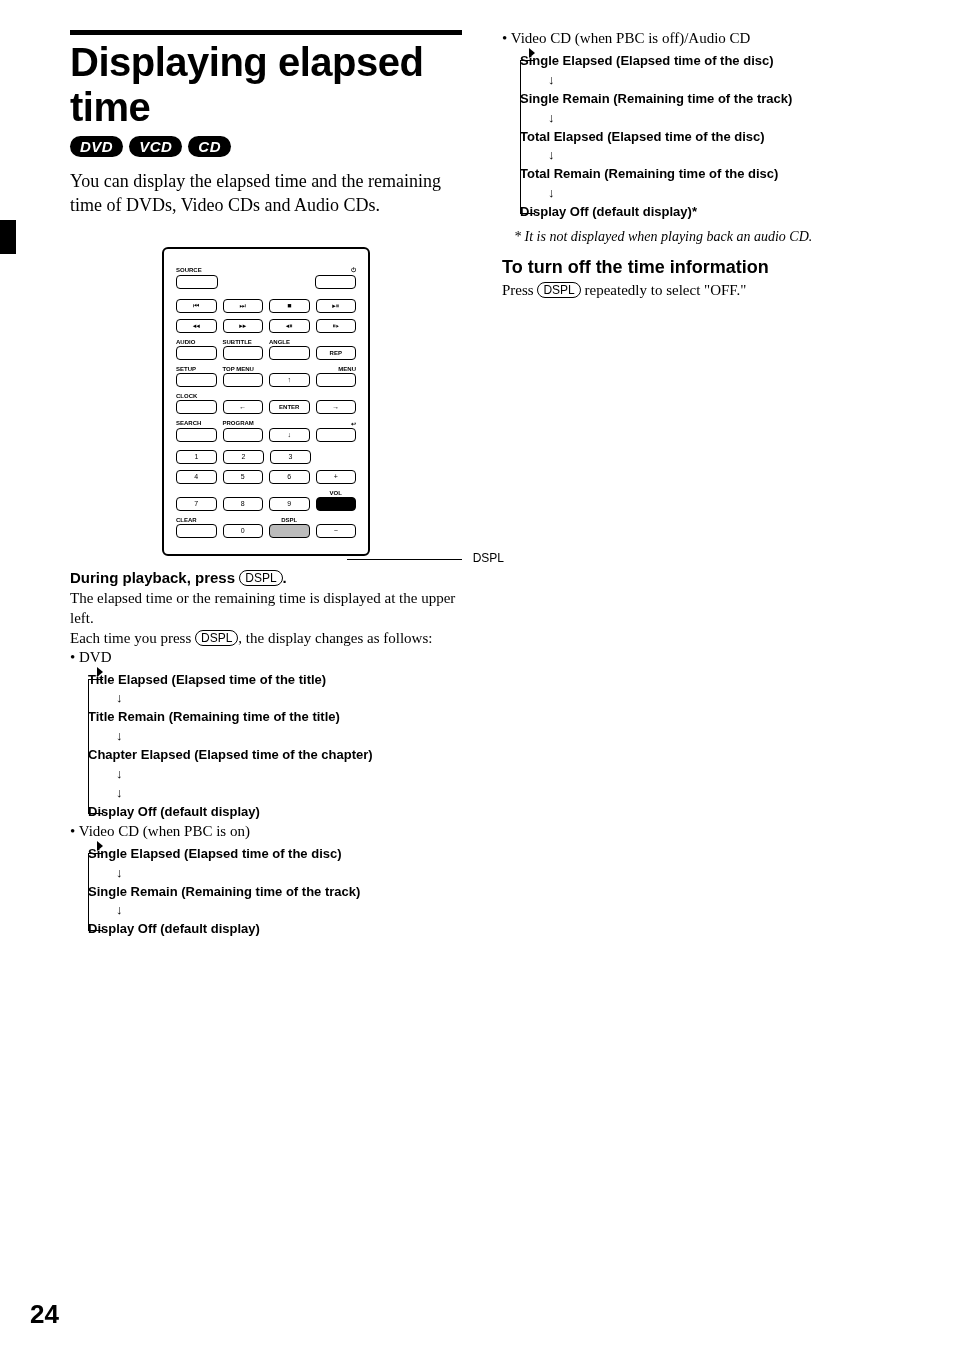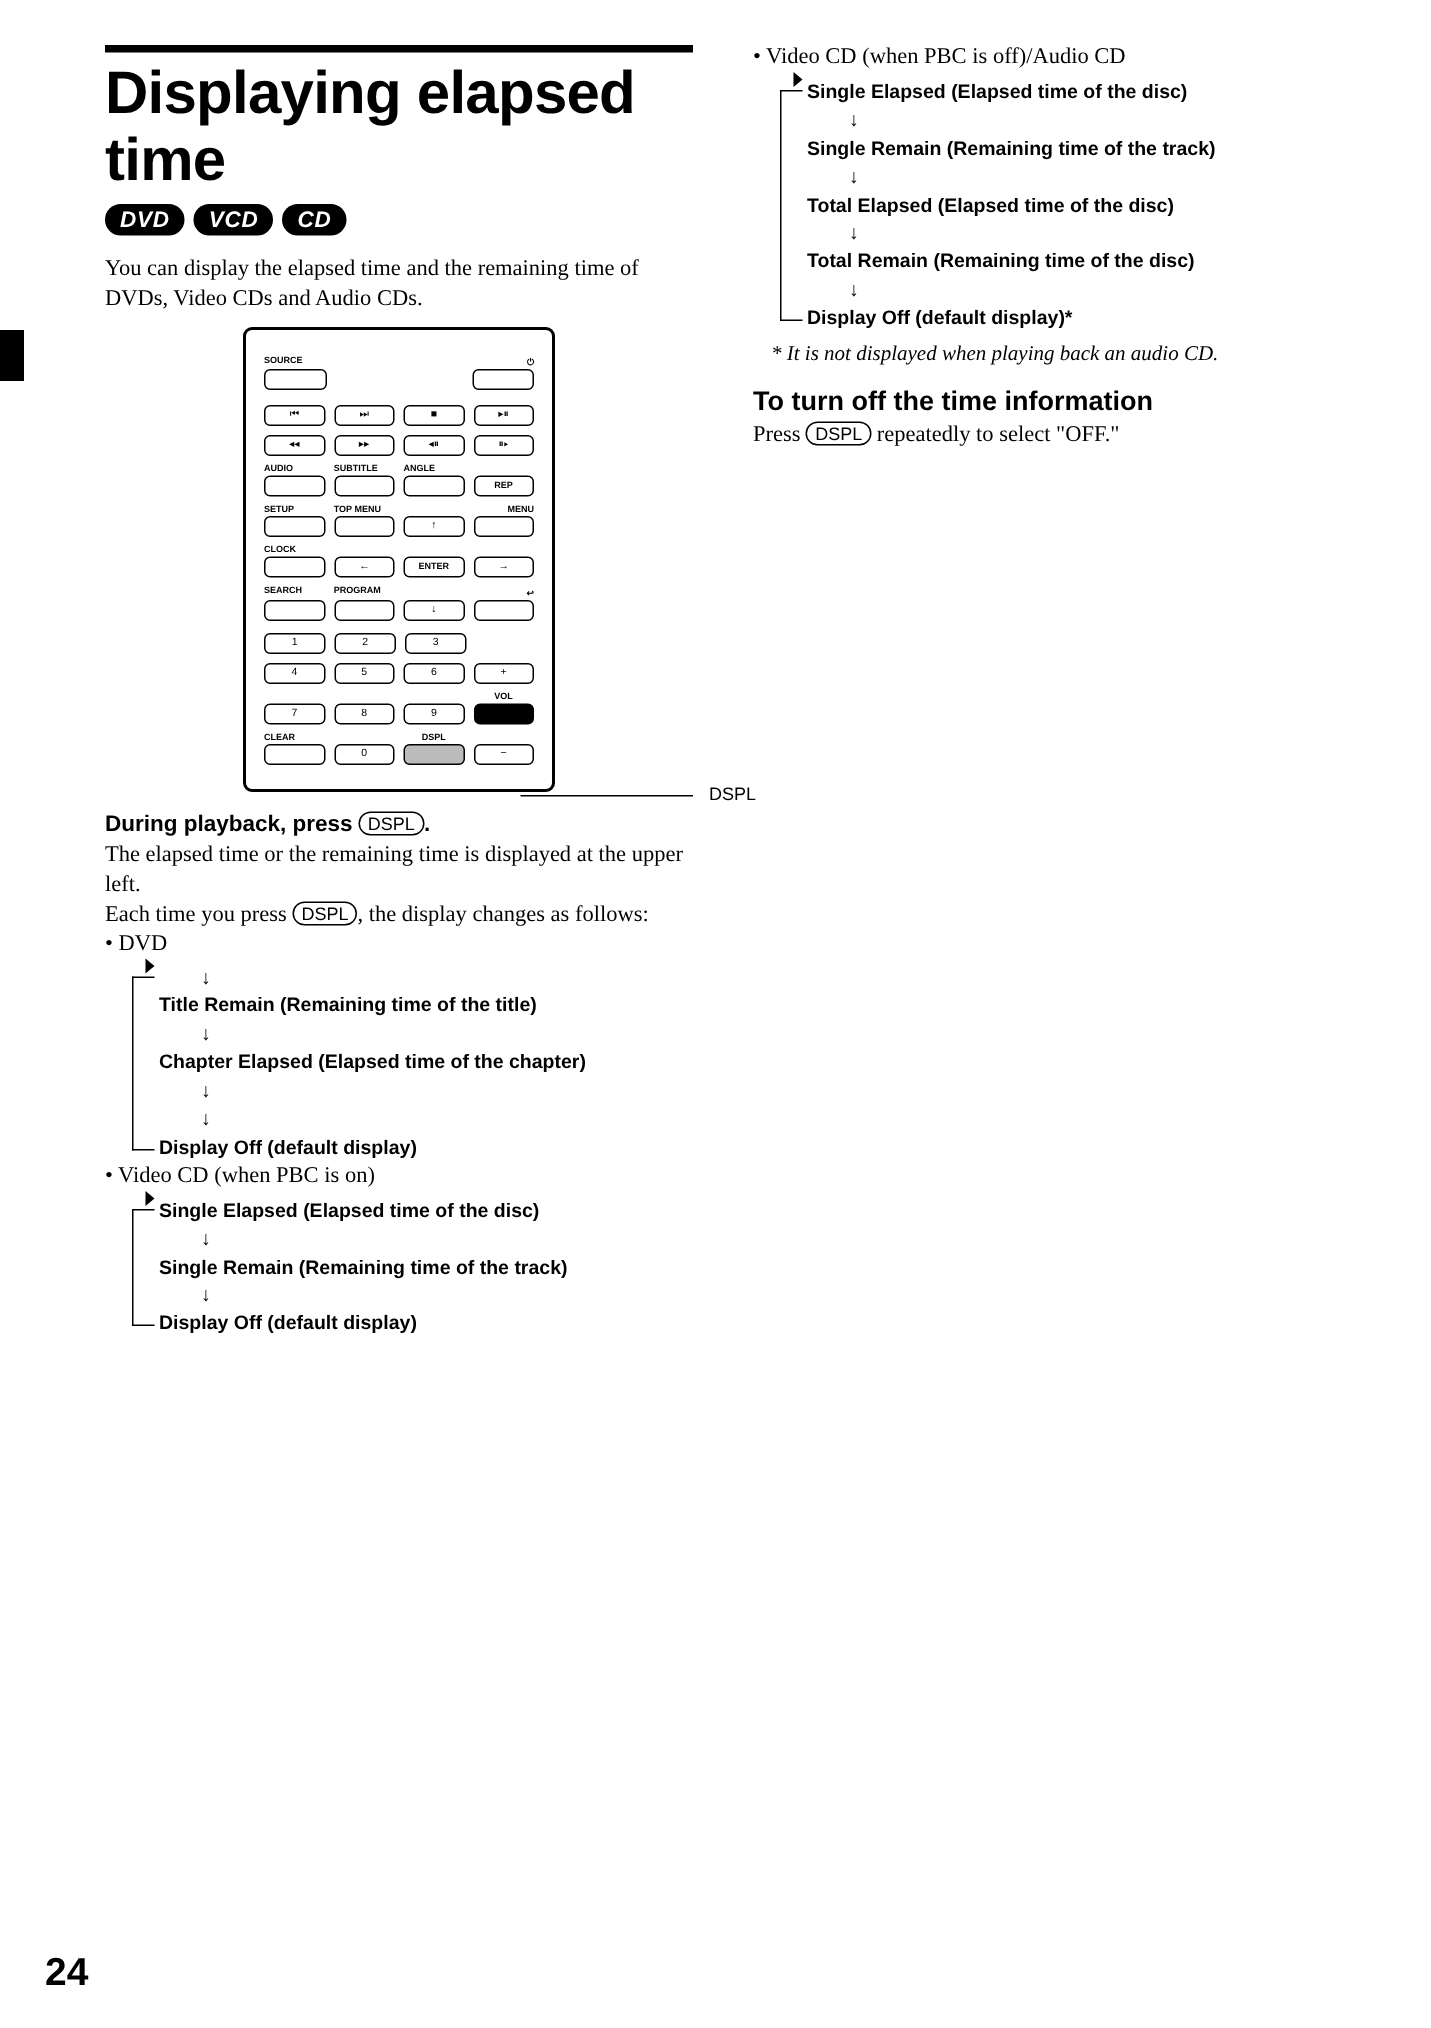--- a/index.html
+++ b/index.html
@@ -47,23 +47,23 @@
     font-style: italic;
     font-weight: 900;
     font-size: 15px;
     background: #000;
     color: #fff;
     padding: 2px 10px;
     border-radius: 11px;
     letter-spacing: 0.5px;
   }
   .intro {
-    font-size: 15px;
+    font-size: 18px;
     line-height: 1.35;
-    margin-bottom: 8px;
+    margin-bottom: 29px;
   }
   .remote-wrap {
     display: flex;
     justify-content: center;
     align-items: flex-start;
     position: relative;
     margin: 0 auto 12px auto;
   }
   .remote {
     border: 2px solid #000;
@@ -133,21 +133,20 @@
     line-height: 14px;
     vertical-align: 1px;
   }
   .bullet-line {
     font-size: 15px;
     margin: 0 0 6px 0;
   }
   .cycle {
     position: relative;
     margin-left: 18px;
-    padding-left: 18px;
     font-family: Arial, Helvetica, sans-serif;
     font-weight: bold;
     font-size: 13px;
     line-height: 1.3;
   }
   .cycle .item { margin: 2px 0; }
   .cycle .arrow-down {
     margin: 2px 0 2px 28px;
     font-size: 13px;
   }
@@ -355,20 +354,21 @@
       <div class="prose">
         <span class="bold-sans">During playback, press </span><span class="dspl">DSPL</span><span class="bold-sans">.</span><br>
         <span>The elapsed time or the remaining time is displayed at the upper left.</span><br>
         <span>Each time you press </span><span class="dspl">DSPL</span><span>, the display changes as follows:</span>
       </div>
 
       <div class="bullet-line">• DVD</div>
       <div class="cycle">
         <div class="cycle-bracket"></div>
         <div class="cycle-arrow-top"></div>
+        <div class="item">Title Elapsed (Elapsed time of the title)</div>
         <div class="arrow-down">↓</div>
         <div class="item">Title Remain (Remaining time of the title)</div>
         <div class="arrow-down">↓</div>
         <div class="item">Chapter Elapsed (Elapsed time of the chapter)</div>
         <div class="arrow-down">↓</div>
         <div class="arrow-down">↓</div>
         <div class="item">Display Off (default display)</div>
       </div>
 
       <div class="bullet-line">• Video CD (when PBC is on)</div>

